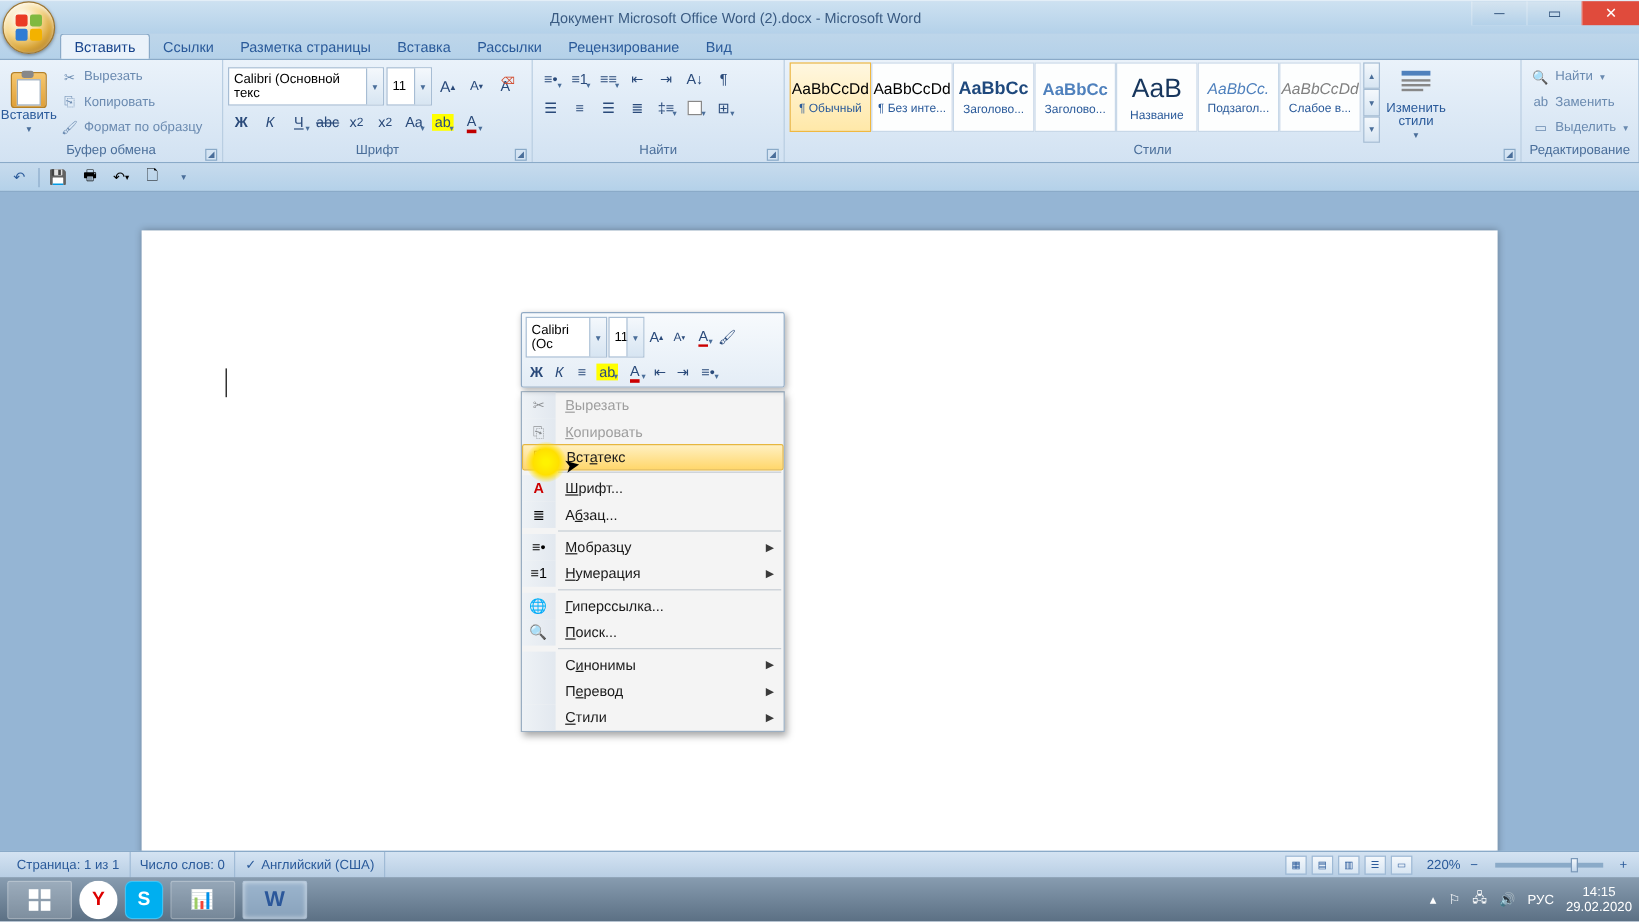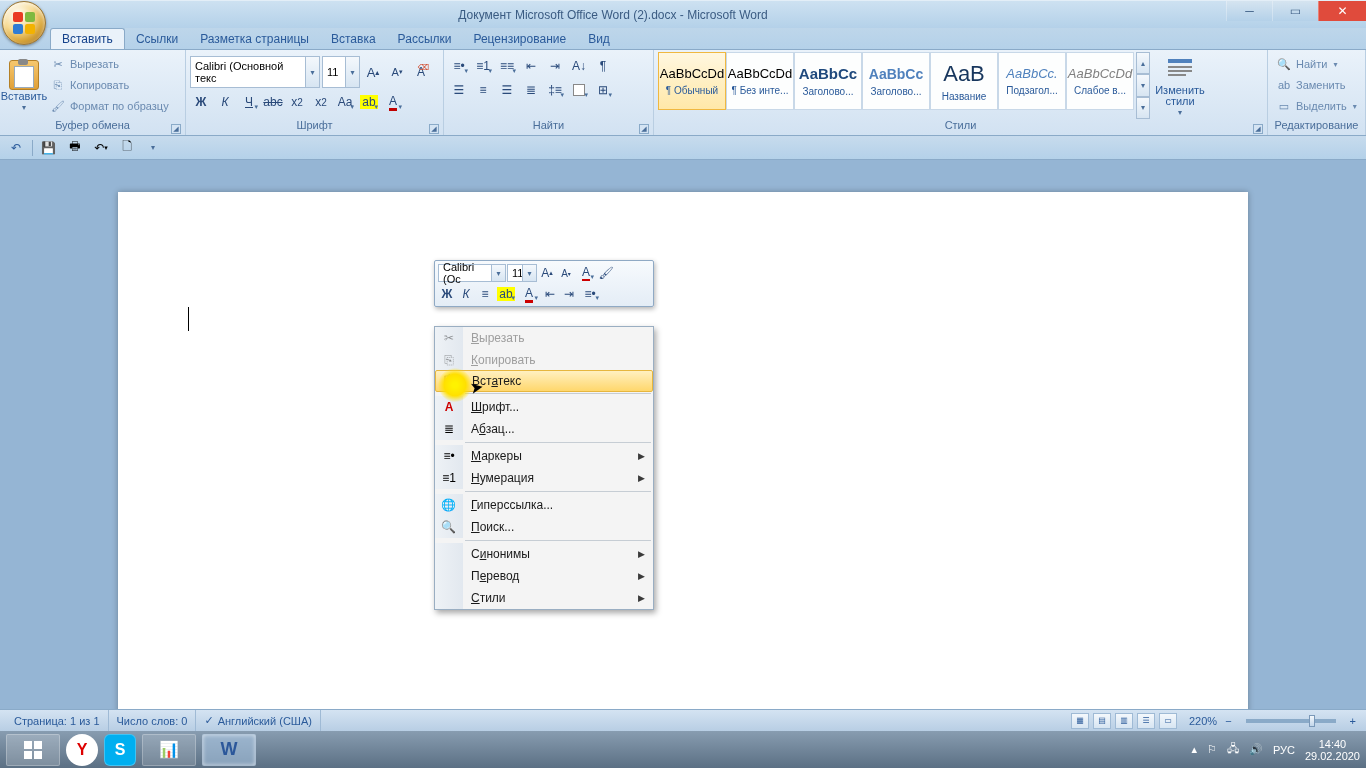--- a/index.html
+++ b/index.html
@@ -54,21 +54,21 @@
 .qat .qbtn { width:20px; height:20px; display:flex; align-items:center; justify-content:center; font-size:12px; }
 
 
 .docarea { position:absolute; top:160px; left:0; right:0; bottom:22px; background:#95b5d4; display:flex; justify-content:center; overflow:hidden; }
 .page { width:1130px; background:#fff; margin-top:32px; box-shadow:0 0 6px rgba(0,0,0,.3); min-height:800px; position:relative; }
 .cursor { position:absolute; top:115px; left:70px; width:1px; height:24px; background:#000; }
 
 
 .minitb { position:absolute; top:260px; left:434px; width:220px; background:linear-gradient(#f7fafd,#e4edf6); border:1px solid #8fa9c4; border-radius:2px; box-shadow:1px 2px 5px rgba(0,0,0,.3); z-index:50; padding:3px; }
 .minitb-row { display:flex; gap:1px; align-items:center; }
-.minitb .combo { height:18px; }
+.minitb .combo { height:34px; }
 
 
 .ctxmenu { position:absolute; top:326px; left:434px; width:220px; background:#f4f4f4; border:1px solid #9aaec2; box-shadow:2px 3px 6px rgba(0,0,0,.35); z-index:49; font-size:12px; }
 .ctx-item { display:flex; align-items:center; height:22px; position:relative; cursor:default; }
 .ctx-item .ic-col { width:28px; display:flex; align-items:center; justify-content:center; background:linear-gradient(90deg,#eef2f6,#e2e8ef); height:100%; }
 .ctx-item .lbl { padding-left:8px; color:#1a1a1a; flex:1; }
 .ctx-item.disabled .lbl { color:#9e9e9e; }
 .ctx-item .arr { position:absolute; right:8px; font-size:9px; color:#3a3a3a; }
 .ctx-item.hl { background:linear-gradient(#fff0c1,#ffd76c); border:1px solid #e6b63e; margin:-1px 0; border-radius:2px; }
 .ctx-sep { height:1px; background:#c6cdd4; margin:2px 2px 2px 30px; }
@@ -386,21 +386,21 @@
       <div class="ic-col">
         <span>≣</span>
       </div>
       <div class="lbl"><span>А</span><span class="ul">б</span><span>зац...</span></div>
     </div>
   <div class="ctx-sep"></div>
   <div class="ctx-item">
       <div class="ic-col">
         <span>≡•</span>
       </div>
-      <div class="lbl"><span class="ul">М</span><span>аркеры</span></div>
+      <div class="lbl"><span class="ul">М</span><span>образцу</span></div>
       <span class="arr">▶</span>
     </div>
   <div class="ctx-item">
       <div class="ic-col">
         <span>≡1</span>
       </div>
       <div class="lbl"><span class="ul">Н</span><span>умерация</span></div>
       <span class="arr">▶</span>
     </div>
   <div class="ctx-sep"></div>
@@ -472,17 +472,17 @@
   <div class="task-btn" style="color:#fff;background:#00aff0;border-radius:6px;width:32px;font-weight:bold">S</div>
   <div class="task-btn">📊</div>
   <div class="task-btn active" style="color:#2b579a;font-weight:bold;font-size:18px">W</div>
   <div class="tray">
     <span>▴</span>
     <span>⚐</span>
     <span>🖧</span>
     <span>🔊</span>
     <span>РУС</span>
     <div class="clock">
-      <div>14:40</div>
+      <div>14:15</div>
       <div>29.02.2020</div>
     </div>
   </div>
 </div>
 
 </body></html>

